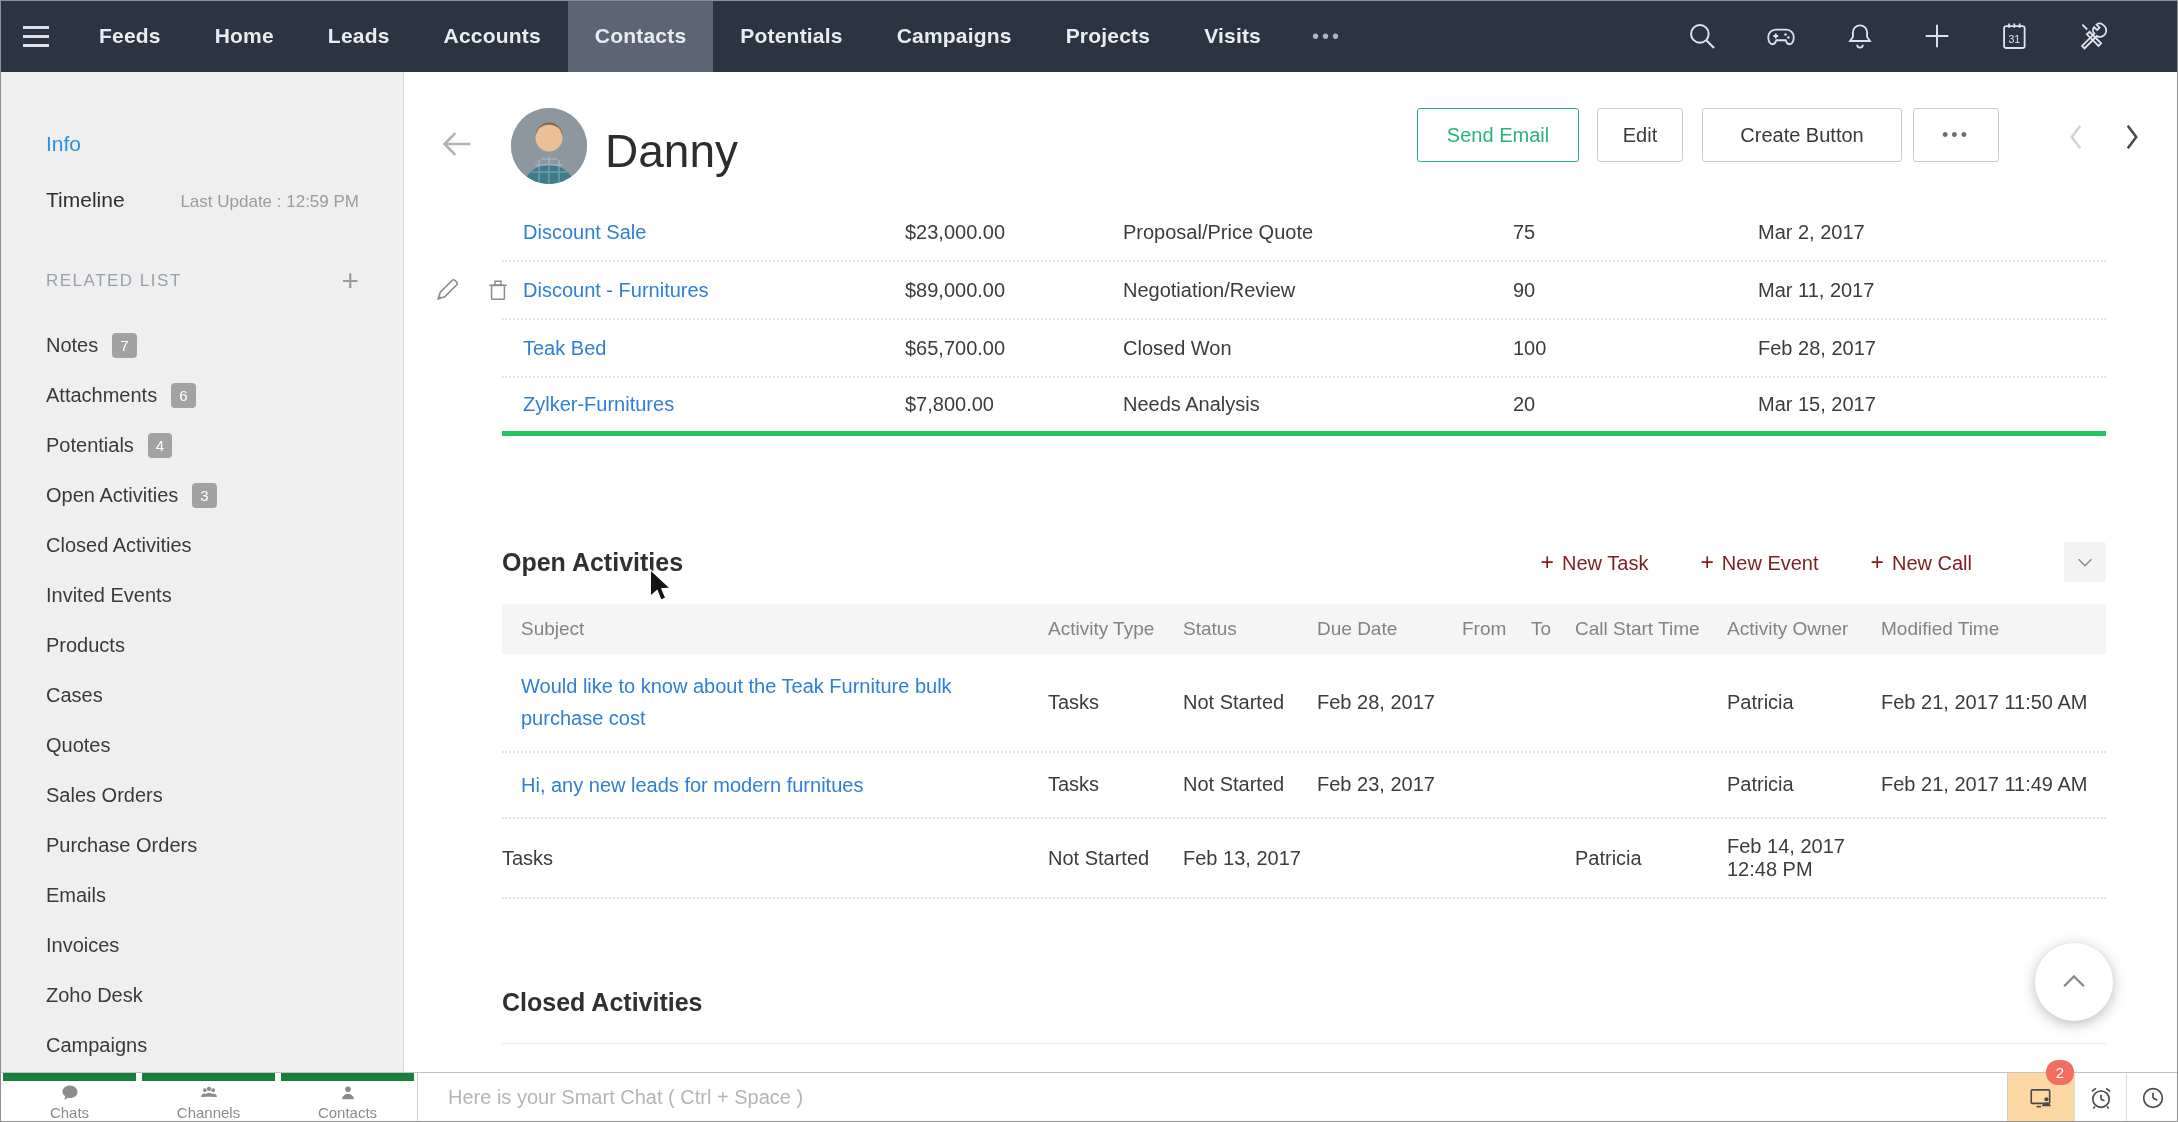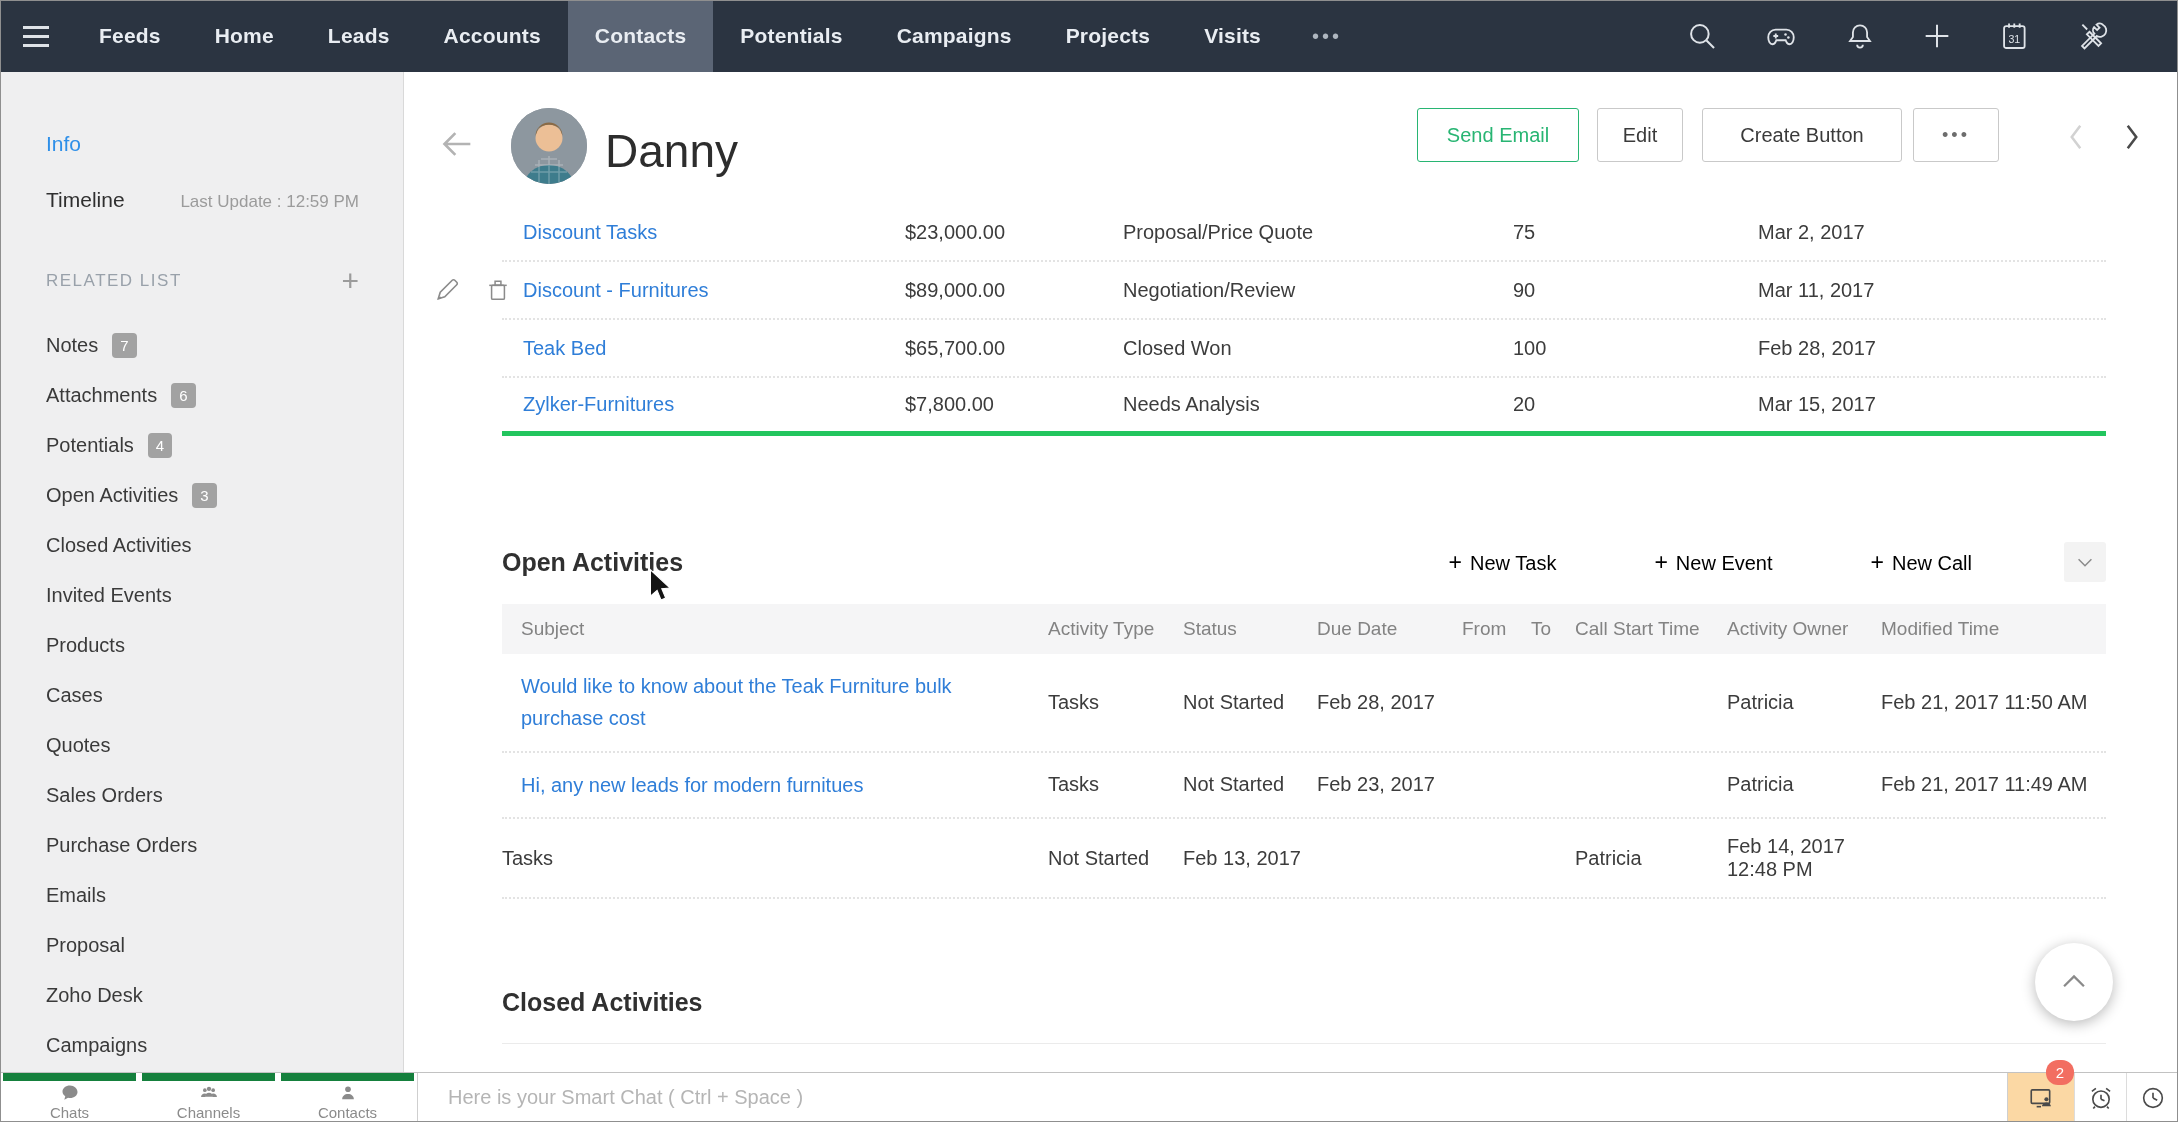--- a/index.html
+++ b/index.html
@@ -64,21 +64,21 @@
   .prow .c1 { padding-left:21px; }
   .plink { color:#2f7ed8; cursor:pointer; }
   .row-actions { position:absolute; left:-70px; top:0; height:100%; display:flex; align-items:center; gap:22px; }
   .row-actions svg { cursor:pointer; display:block; }
 
   
   .oa { position:absolute; left:97px; top:470px; width:1604px; }
   .oa-titlebar { display:flex; align-items:center; }
   .sec-title { font-size:25px; font-weight:600; color:#303030; }
   .oa-actions { margin-left:auto; display:flex; align-items:center; gap:52px; }
-  .oa-link { font-size:20px; color:#000000; cursor:pointer; white-space:nowrap;margin-left:46px; }
+  .oa-link { font-size:20px; color:#7f1d1d; cursor:pointer; white-space:nowrap; }
   .oa-link .pl { font-size:23px; font-weight:300; margin-right:8px; }
   .oa-dd { margin-left:40px; width:42px; height:40px; background:#f3f3f3; border-radius:3px;
     display:flex; align-items:center; justify-content:center; cursor:pointer; }
   .oa-grid { display:grid; grid-template-columns:546px 135px 134px 145px 69px 44px 152px 154px 1fr; }
   .oa-head { margin-top:22px; background:#f5f5f6; height:50px; align-items:center;
     font-size:19px; color:#838383; }
   .oa-head .c1 { padding-left:19px; }
   .oa-row { border-bottom:2px dotted #e3e3e3; font-size:20px; color:#3c3c3c; align-items:center;
     padding:16px 0; }
   .oa-row .c1 { padding-left:19px; }
@@ -206,21 +206,21 @@
       <li>
           <span>Sales Orders</span>
         </li>
       <li>
           <span>Purchase Orders</span>
         </li>
       <li>
           <span>Emails</span>
         </li>
       <li>
-          <span>Proposal</span>
+          <span>Invoices</span>
         </li>
       <li>
           <span>Zoho Desk</span>
         </li>
       <li>
           <span>Campaigns</span>
         </li>
     </ul>
   </div>
 </aside>
@@ -247,21 +247,21 @@
   <button class="btn btn-more">•••</button>
   <svg class="pager pager-prev" width="30" height="34" viewBox="0 0 16 24" fill="none" stroke="#d2d2d2" stroke-width="1.8">
     <path d="M11 4 5 12l6 8"></path>
   </svg>
   <svg class="pager pager-next" width="30" height="34" viewBox="0 0 16 24" fill="none" stroke="#4a4a4a" stroke-width="1.8">
     <path d="M5 4l6 8-6 8"></path>
   </svg>
 
   <div class="ptable">
     <div class="prow">
-      <span class="c1 plink">Discount Tasks</span>
+      <span class="c1 plink">Discount Sale</span>
       <span>$23,000.00</span>
       <span>Proposal/Price Quote</span>
       <span>75</span>
       <span>Mar 2, 2017</span>
     </div>
     <div class="prow">
       <span class="row-actions">
         <svg width="30" height="30" viewBox="0 0 24 24" fill="none" stroke="#8b8b8b" stroke-width="1.3">
           <path d="M5 19l1.6-5.2L16.2 4.2a1.4 1.4 0 0 1 2 0l1.6 1.6a1.4 1.4 0 0 1 0 2L10.2 17.4 5 19z"></path>
           <path d="M5 19l2.2-1.2" fill="#8b8b8b"></path>

